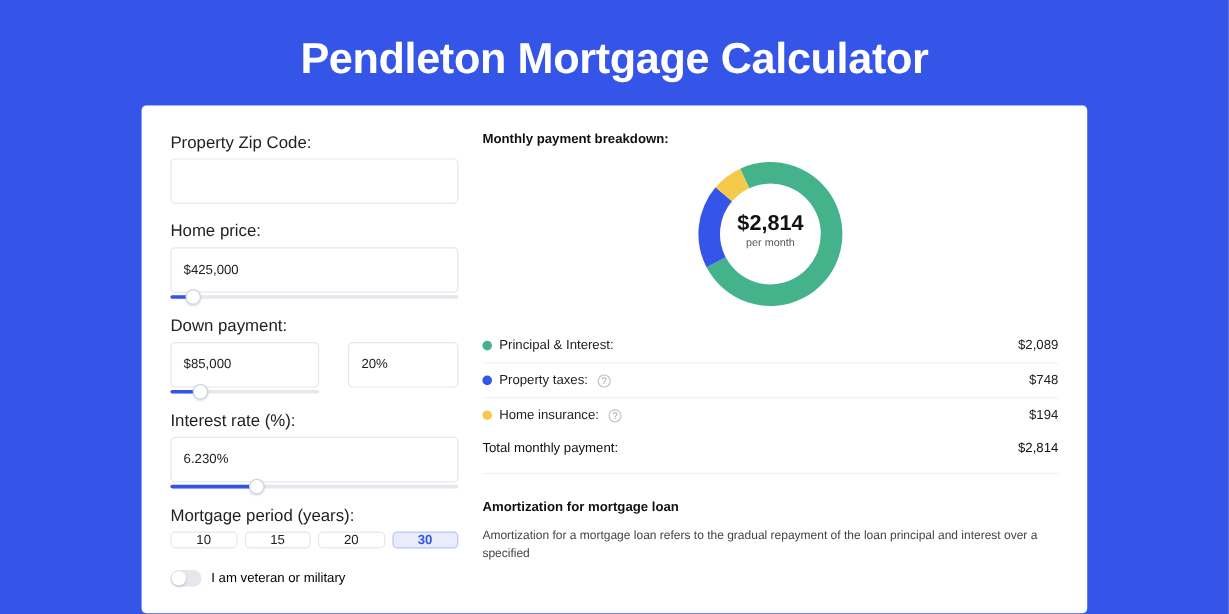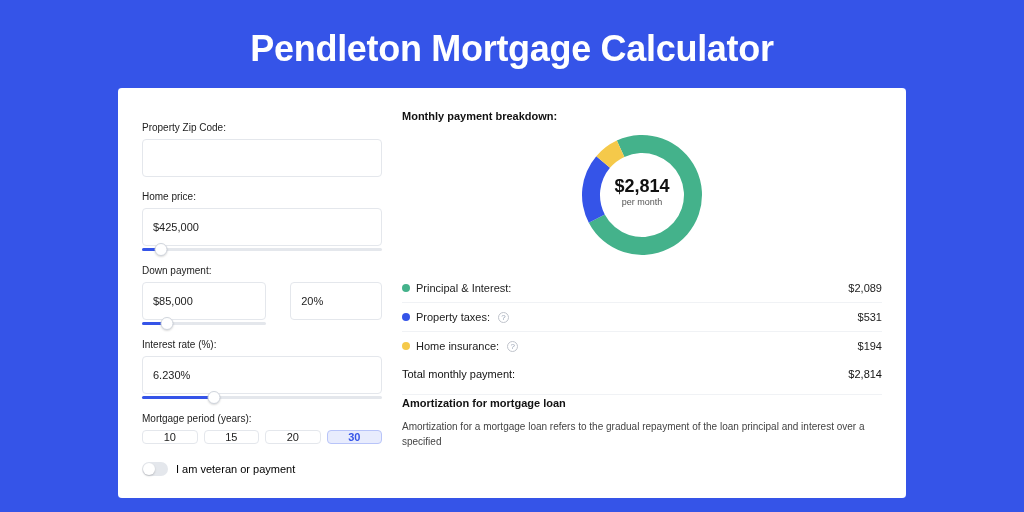--- a/index.html
+++ b/index.html
@@ -39,25 +39,24 @@
     gap: 20px;
   }
   .left {
     width: 240px;
     flex-shrink: 0;
   }
   .right {
     flex: 1;
   }
   .form-label {
-    font-size: 10px;
+    font-size: 14px;
     color: #222;
     margin-bottom: 6px;
     display: block;
-    margin-top: 12px;
   }
   .form-input {
     width: 100%;
     height: 38px;
     border: 1px solid #e4e7ec;
     border-radius: 4px;
     padding: 0 10px;
     font-size: 11px;
     color: #222;
     background: #fff;
@@ -192,21 +191,21 @@
   .total-row {
     display: flex;
     justify-content: space-between;
     font-size: 11px;
     font-weight: 400;
     padding: 8px 0 14px 0;
     color: #111;
   }
   .amort {
     border-top: 1px solid #f0f2f5;
-    padding-top: 2px;
+    padding-top: 22px;
   }
   .amort-title {
     font-size: 11px;
     font-weight: 700;
     margin-bottom: 10px;
     color: #111;
   }
   .amort-text {
     font-size: 10px;
     color: #444;
@@ -268,21 +267,21 @@
         <div class="seg" id="seg">
             <div class="seg-btn">10</div>
             <div class="seg-btn">15</div>
             <div class="seg-btn">20</div>
             <div class="seg-btn active">30</div>
           </div>
       </div>
 
       <div class="toggle-row">
         <div class="toggle"></div>
-        <span style="font-size:11px;">I am veteran or payment</span>
+        <span style="font-size:11px;">I am veteran or military</span>
       </div>
 
     </div>
 
     <div class="right">
       <div class="break-title">Monthly payment breakdown:</div>
 
       <div class="donut-wrap">
         <svg width="130" height="130" viewBox="0 0 130 130">
           <g id="donut-arcs">
@@ -306,21 +305,21 @@
               <span>Principal &amp; Interest:</span>
             </div>
             <span>$2,089</span>
           </div>
           <div class="legend-row">
             <div class="legend-left">
               <span class="dot" style="background: rgb(53, 84, 232);"></span>
               <span>Property taxes:</span>
               <span class="help">?</span>
             </div>
-            <span>$531</span>
+            <span>$748</span>
           </div>
           <div class="legend-row">
             <div class="legend-left">
               <span class="dot" style="background: rgb(245, 201, 74);"></span>
               <span>Home insurance:</span>
               <span class="help">?</span>
             </div>
             <span>$194</span>
           </div>
         </div>

